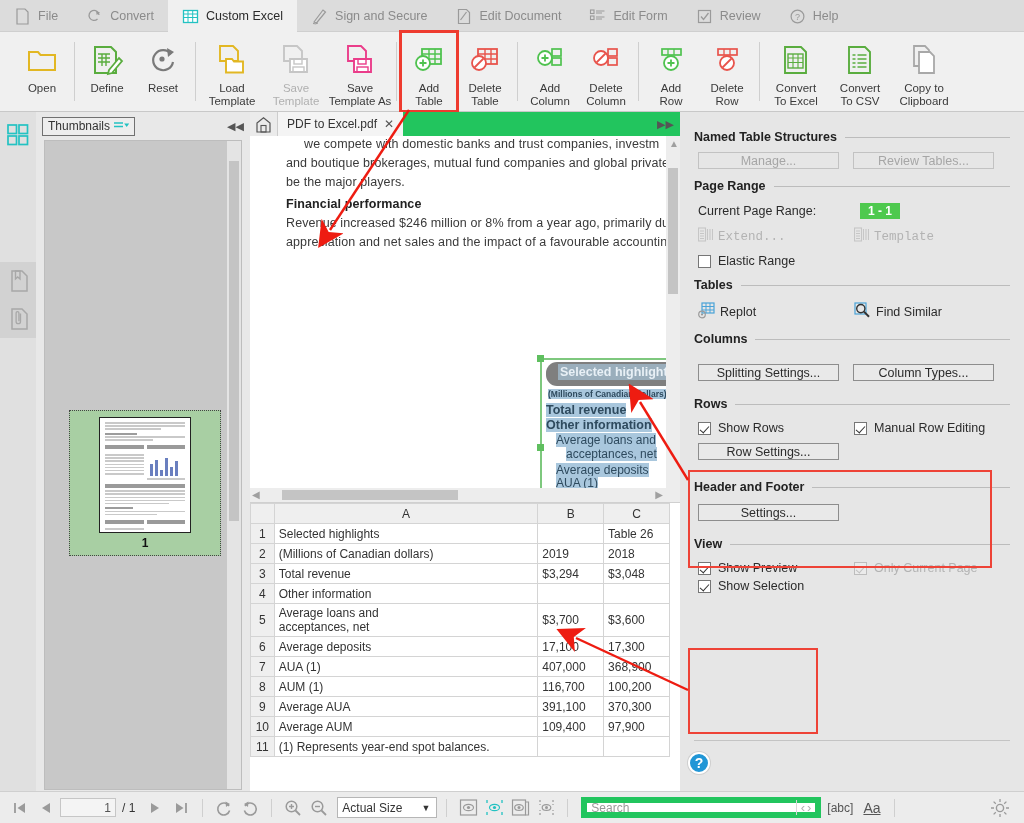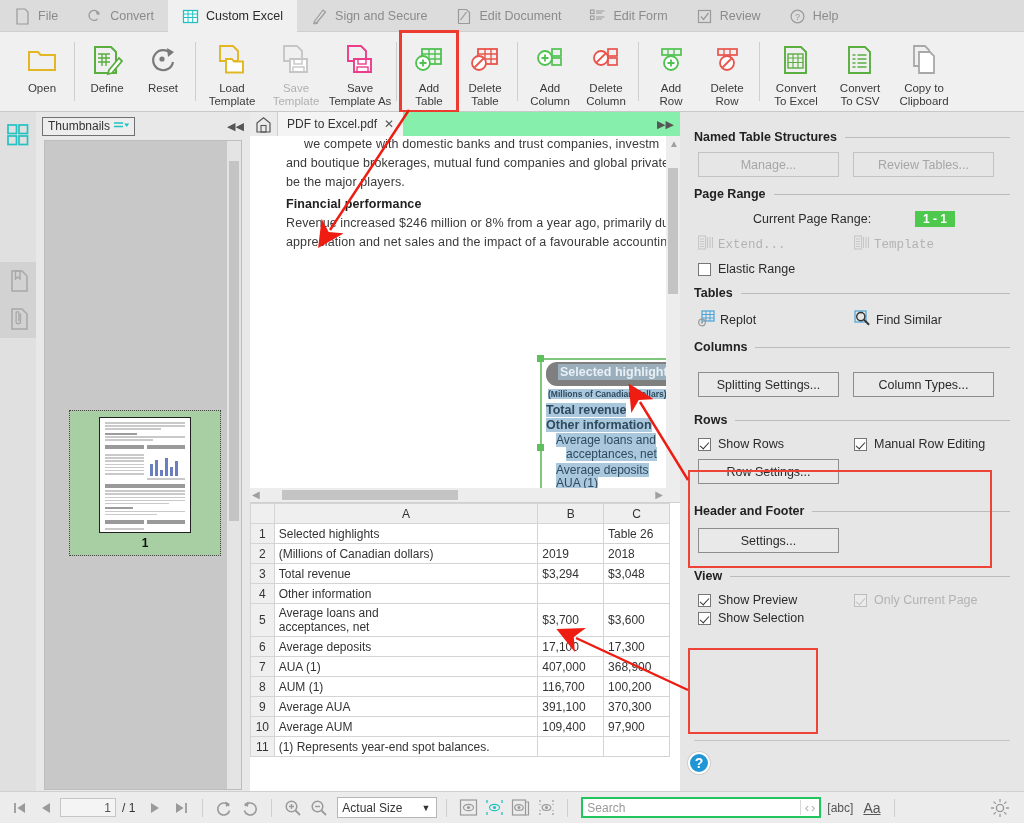--- a/index.html
+++ b/index.html
@@ -94,21 +94,21 @@
   .tl.band { height: 4px; background: #9a9a9a; margin: 2.5px 0; }
   .trow { display:flex; gap:3px; margin: 2px 0; }
   .tcol { flex:1; }
   .tchart { height: 22px; display:flex; align-items:flex-end; gap:2px; padding: 0 3px;}
   .tbar { width: 3px; background: #6a7fbf; }
   .thumbnum { font-size: 12px; color:#111; margin-top: 3px; font-weight:600;}
 
   
   .doctabbar {
     position:absolute; top:112px; left:250px; width: 430px; height: 24px;
-    background: #86efac; display:flex; align-items:stretch;
+    background: #22c55e; display:flex; align-items:stretch;
   }
   .homebtn { width: 28px; display:flex; align-items:center; justify-content:center;
     background:#ebebeb; border-right:1px solid #cdcdcd; cursor:default;}
   .doctab { display:flex; align-items:center; gap:7px; padding: 0 9px;
     background:#f4f4f4; font-size:12px; color:#333; cursor:default;}
   .doctab .x { color:#555; font-size: 12px; }
   .tabarrows { margin-left:auto; display:flex; align-items:center; padding-right:6px; color:#555; font-size:11px; }
 
   .docview {
     position:absolute; top:136px; left:250px; width: 430px; height: 366px;
@@ -143,26 +143,26 @@
   
   .rightpanel {
     position:absolute; top:112px; left:680px; width: 344px; height: 679px;
     background:#e6e6e6; padding: 8px 14px 0 14px;
   }
   .grouphdr { display:flex; align-items:center; gap:8px; margin: 10px 0 6px 0; }
   .grouphdr .gtitle { font-size: 12.5px; font-weight:bold; color:#222; white-space:nowrap;}
   .grouphdr .gline { flex:1; height:1px; background:#bcbcbc; }
   .btnrow { display:flex; gap: 14px; margin: 8px 0 6px 4px; }
   .pbtn {
-    width: 141px; height: 25px; border:1px solid #8d8d8d; background:#e9e9e9;
+    width: 141px; height: 17px; border:1px solid #8d8d8d; background:#e9e9e9;
     font-size: 12.5px; color:#2b2b2b; display:flex; align-items:center;
     justify-content:center; cursor:default;
   }
   .pbtn.disabled { color:#a6a6a6; border-color:#c2c2c2; background:#e6e6e6; }
-  .kvrow { display:flex; align-items:center; margin: 10px 0 8px 4px; justify-content: center; }
+  .kvrow { display:flex; align-items:center; margin: 10px 0 8px 4px; }
   .kvlabel { font-size: 12.5px; color:#2b2b2b; width: 162px; }
   .badge { background:#4ec94e; color:#fff; font-size:12px; padding: 1px 8px; font-weight:600;}
   .iconrow { display:flex; margin: 6px 0 4px 4px; }
   .iconitem { display:flex; align-items:center; gap:5px; width: 170px; font-size:12.5px; color:#2b2b2b; cursor:default;}
   .iconitem.disabled { color:#b3b3b3;font-family:Liberation Mono, monospace; }
   .cbrow { display:flex; margin: 8px 0 4px 4px; }
   .cbitem { display:flex; align-items:center; gap:7px; width: 170px; font-size:12.5px; color:#2b2b2b; cursor:default;}
   .cbitem.disabled { color:#b3b3b3; }
   .cbox { width: 13px; height:13px; border:1px solid #767676; background:#fff; position:relative; flex:none;}
   .cbox.dis { border-color:#bdbdbd; background:#ebebeb; }
@@ -193,21 +193,21 @@
   }
   .pageof { font-size: 12px; color:#333; margin: 0 6px 0 4px;}
   .ssep { width:1px; height:18px; background:#cfcfcf; margin: 0 7px; }
   .zoomsel {
     width: 100px; height: 21px; border:1px solid #b6b6b6; background:#fff;
     font-size:12px; color:#333; display:flex; align-items:center; padding: 0 4px;
     position:relative; cursor:default; margin-left: 4px;
   }
   .zoomsel .car { position:absolute; right: 6px; font-size: 9px; color:#333;}
   .searchbox {
-    width: 240px; height: 21px; border:2px solid #22c55e; background:#fff;
+    width: 240px; height: 21px; border:6px solid #22c55e; background:#fff;
     display:flex; align-items:center; padding: 0 4px; margin-left: 4px;
   }
   .searchbox input {
     border:none; outline:none; flex:1; font-size:12px; color:#333;
     font-family:"Liberation Sans", sans-serif; background:transparent;
   }
   .searchbox input::placeholder { color:#9a9a9a; }
   .snav { display:flex; gap:2px; color:#b0b0b0; font-size: 13px; padding-left:4px; border-left:1px solid #d8d8d8;}
   .abcbtn { font-size:12px; color:#555; padding: 0 4px; cursor:default;}
   .aabtn { font-size:14px; color:#555; padding: 0 4px; cursor:default; text-decoration: underline;}

